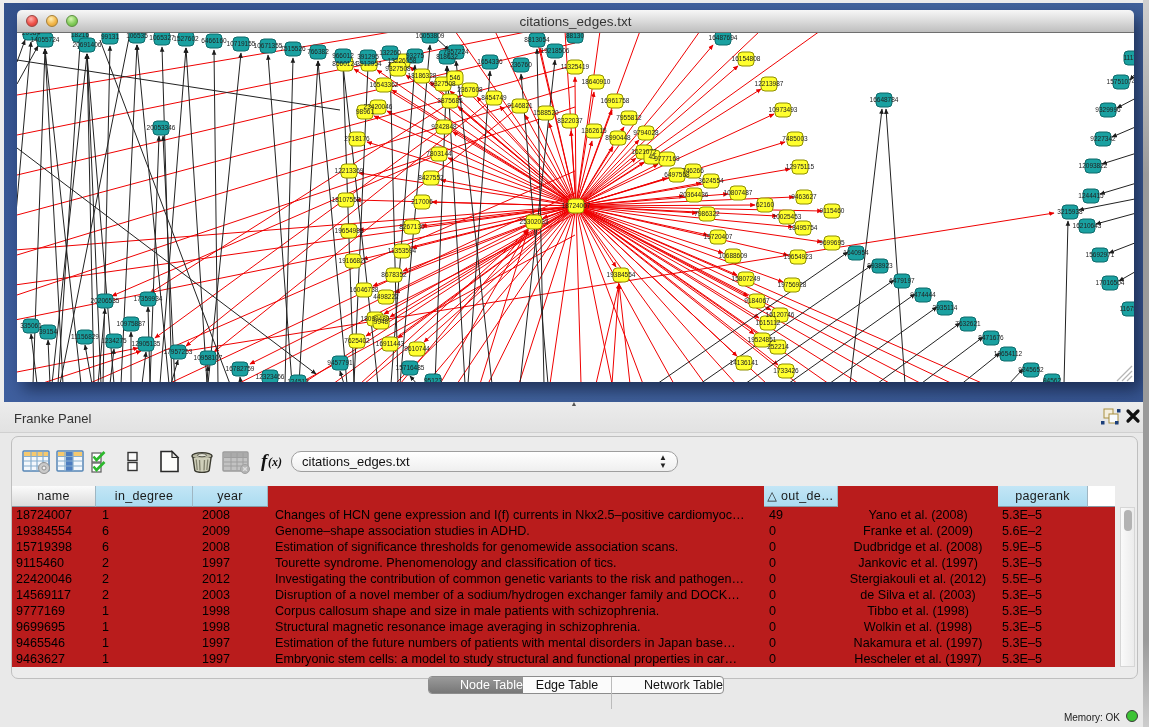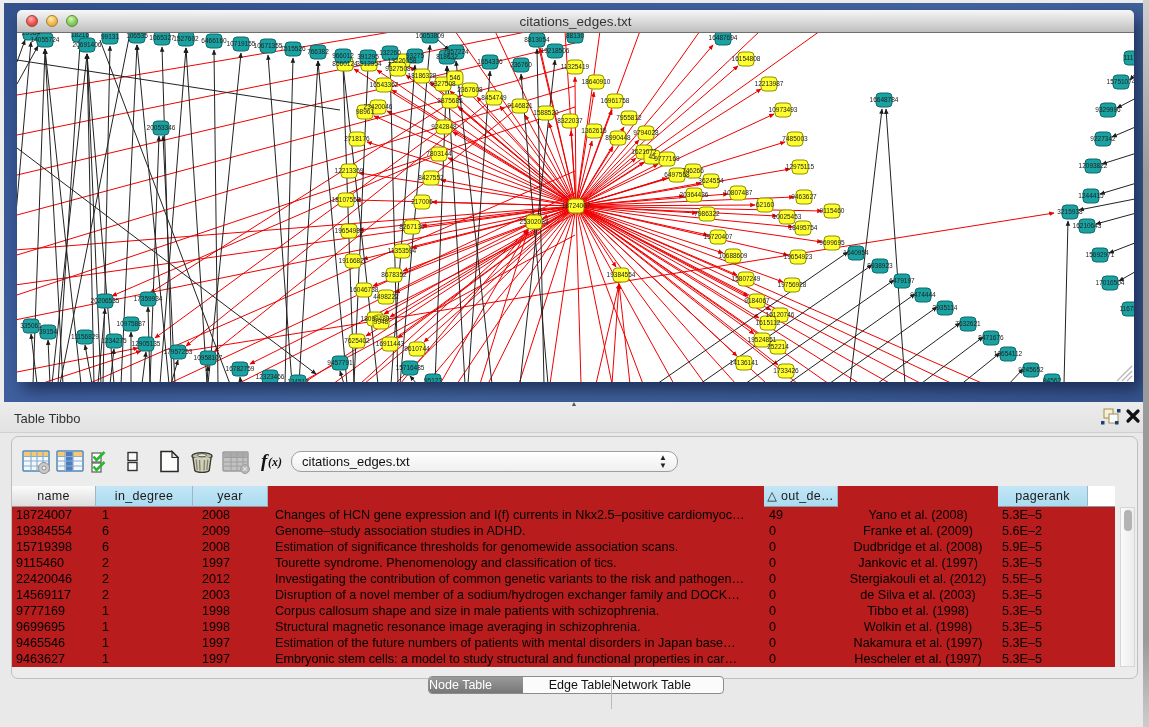--- a/index.html
+++ b/index.html
@@ -29,23 +29,23 @@
  font-size:12.5px;letter-spacing:.3px;color:#1a1a1a;text-align:center;line-height:21px}
 .hc.gray{background:linear-gradient(#fbfbfb,#dcdcdc)}
 .rows{position:absolute;left:0;top:21px;font-size:12.6px;color:#000}
 .row{position:absolute;height:16px;line-height:16px;white-space:nowrap}
 .c1{position:absolute;left:4px}.c2{position:absolute;left:90px}.c3{position:absolute;left:190px}
 .c4{position:absolute;left:263px;width:474px;overflow:hidden}.c5{position:absolute;left:757px}
 .c6{position:absolute;left:826px;width:160px;text-align:center}.c7{position:absolute;left:990px}
 #vscroll{position:absolute;left:1108px;top:70px;width:15px;height:160px;background:linear-gradient(to right,#fafafa,#ececec);border:1px solid #d6d6d6}
 #vthumb{position:absolute;left:3px;top:2px;width:8px;height:21px;border-radius:4px;background:#b3b3b3}
 #tabs{position:absolute;left:416px;top:239px;width:296px;height:18px;border:1px solid #8c8c8c;border-radius:4px;background:#fbfbfb;font-size:12.5px}
-#tab1{position:absolute;left:0;top:0;width:94px;height:16px;background:linear-gradient(#9a9a9a,#777);color:#fff;border-radius:3px 0 0 3px;text-align:left;line-height:16px}
-#tab2{position:absolute;left:94px;top:0;width:89px;height:32px;color:#111;text-align:right;line-height:16px;border-right:1px solid #bbb}
-#tab3{position:absolute;left:183px;top:0;width:111px;height:33px;color:#111;text-align:left;line-height:16px}
+#tab1{position:absolute;left:0;top:0;width:94px;height:16px;background:linear-gradient(#9a9a9a,#777);color:#fff;border-radius:3px 0 0 3px;text-align:right;line-height:16px}
+#tab2{position:absolute;left:94px;top:0;width:89px;height:32px;color:#111;text-align:center;line-height:16px;border-right:1px solid #bbb}
+#tab3{position:absolute;left:183px;top:0;width:111px;height:33px;color:#111;text-align:right;line-height:16px}
 #memline{position:absolute;left:0;top:309px;width:1149px;height:14px;font-size:10px;color:#222}
 #memtext{position:absolute;right:29px;top:1px}
 #memdot{position:absolute;right:11px;top:-1px;width:12px;height:12px;border-radius:50%;background:#3cc335;border:1.5px solid #3c3c3c}
 #rstrip{position:absolute;right:0;top:0;width:6px;height:727px;background:linear-gradient(#cfcfcf,#9a9a9a 24%,#9a9a9a 88%,#cdcdcd)}
 </style></head>
 <body>
 <div id="stage">
   <div id="desktop"></div>
   <div id="win">
     <div id="titlebar">
@@ -577,21 +577,21 @@
         <text x="433" y="383">95123</text>
       </g>
       <g stroke="#b5b5b5" stroke-width="1.3">
         <line x1="1117" y1="381" x2="1132" y2="366"></line>
         <line x1="1122" y1="381" x2="1132" y2="371"></line>
         <line x1="1127" y1="381" x2="1132" y2="376"></line>
       </g>
     </svg>
   <div id="tablepanel">
     <div id="tp-head">
-      <div id="tp-title">Table Tibbo</div>
+      <div id="tp-title">Franke Panel</div>
       <div id="splitgrip">▲</div>
       <svg width="50" height="22" viewBox="0 0 50 22" style="position:absolute;right:5px;top:6px">
 <rect x="10" y="1" width="9" height="9" fill="#f4eedd" stroke="#a89040"></rect>
 <rect x="15" y="6" width="9" height="9" fill="#f8fbff" stroke="#a89040"></rect>
 <rect x="7" y="13" width="3.5" height="3.5" fill="#1c3f7a"></rect>
 <rect x="23" y="1" width="3.5" height="3.5" fill="#1c3f7a"></rect>
 <rect x="21" y="13" width="3.5" height="3.5" fill="#1c3f7a"></rect>
 <path d="M34 3 L44 13 M44 3 L34 13" stroke="#111" stroke-width="3.2" stroke-linecap="round"></path>
 </svg>
     </div>
@@ -653,21 +653,21 @@
               <span class="c3">2008</span>
               <span class="c4">Changes of HCN gene expression and I(f) currents in Nkx2.5–positive cardiomyoc…</span>
               <span class="c5">49</span>
               <span class="c6">Yano et al. (2008)</span>
               <span class="c7">5.3E–5</span>
             </div>
             <div class="row" style="top:16px">
               <span class="c1">19384554</span>
               <span class="c2">6</span>
               <span class="c3">2009</span>
-              <span class="c4">Genome–study association studies in ADHD.</span>
+              <span class="c4">Genome–shape association studies in ADHD.</span>
               <span class="c5">0</span>
               <span class="c6">Franke et al. (2009)</span>
               <span class="c7">5.6E–2</span>
             </div>
             <div class="row" style="top:32px">
               <span class="c1">15719398</span>
               <span class="c2">6</span>
               <span class="c3">2008</span>
               <span class="c4">Estimation of significance thresholds for genomewide association scans.</span>
               <span class="c5">0</span>
@@ -741,15 +741,19 @@
       </div>
       <div id="vscroll">
           <div id="vthumb"></div>
         </div>
       <div id="tabs">
         <div id="tab1">Node Table</div>
           <div id="tab2">Edge Table</div>
           <div id="tab3">Network Table</div>
       </div>
     </div>
+    <div id="memline">
+        <span id="memtext">Memory: OK</span>
+        <span id="memdot"></span>
+      </div>
   </div>
   <div id="rstrip"></div>
 </div>
 
 </body></html>

